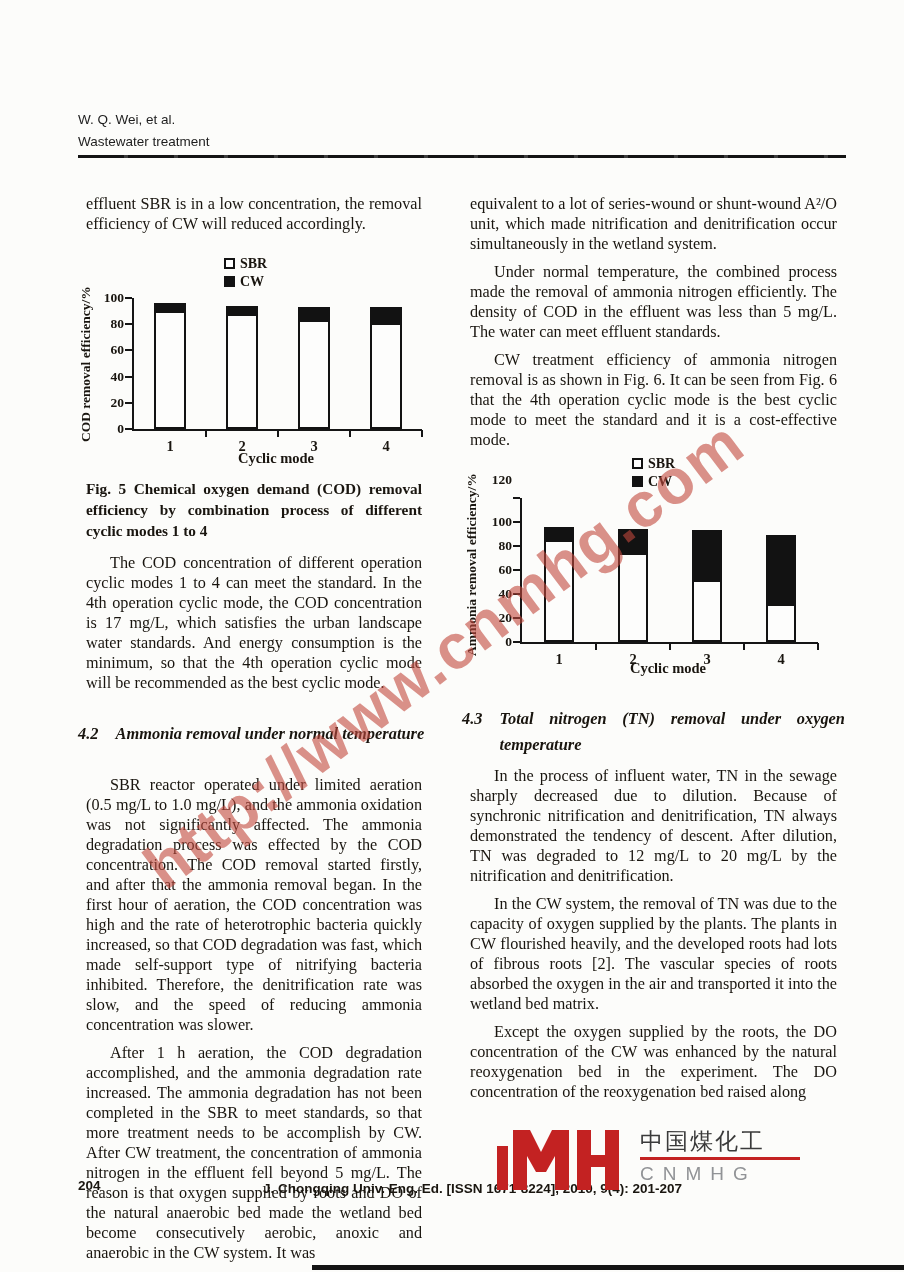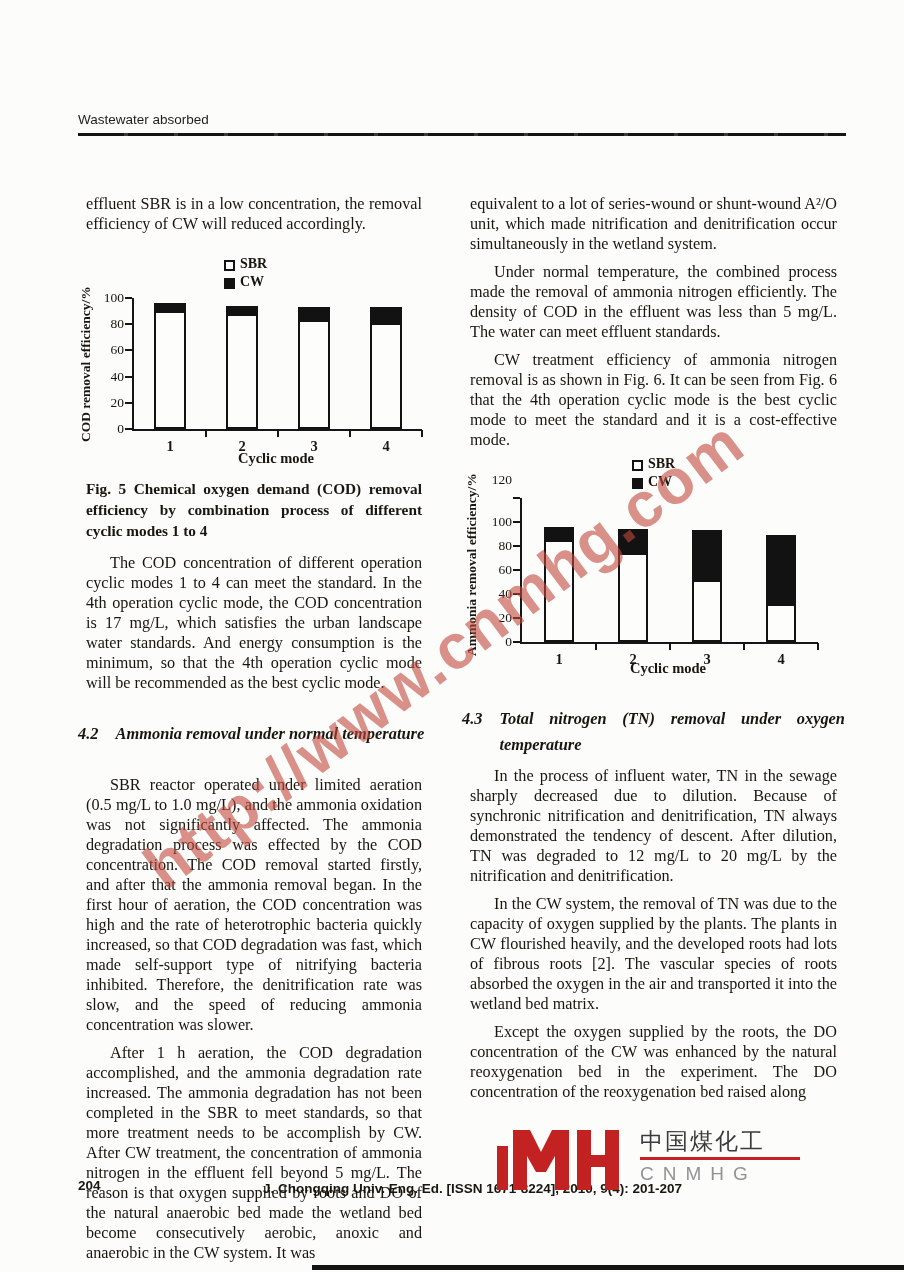--- a/index.html
+++ b/index.html
@@ -29,32 +29,32 @@
   .chart{position:relative;}
   .chart .plot{position:absolute;border-left:2.5px solid #151515;border-bottom:2.5px solid #151515;}
   .fig5{height:214px;margin:24px 0 0 0;}
   .fig5 .plot{left:54px;top:40px;width:288px;height:131px;}
   .fig6{height:224px;margin:4px 0 0 0;}
   .fig6 .plot{left:58px;top:40px;width:296px;height:144px;}
   .chart .legend{position:absolute;top:-2px;display:flex;flex-direction:column;gap:3px;
                  font-weight:bold;font-size:14px;line-height:15px;}
   .fig5 .legend{left:146px;}
   .fig6 .legend{left:170px;}
-  .legend .litem{display:flex;align-items:flex-end;gap:5px;}
+  .legend .litem{display:flex;align-items:center;gap:5px;}
   .legend .sw{width:11px;height:11px;border:2px solid #121212;box-sizing:border-box;background:#fff;}
   .legend .sw.filled{background:#121212;}
   .chart .ylab{position:absolute;white-space:nowrap;font-weight:bold;font-size:13.5px;
                transform:rotate(-90deg);transform-origin:0 100%;}
   .fig5 .ylab{left:18px;bottom:30px;}
   .fig6 .ylab{left:20px;bottom:26px;}
   .chart .xlab{position:absolute;font-weight:bold;font-size:14.5px;text-align:center;}
   .fig5 .xlab{left:54px;width:288px;top:190px;}
   .fig6 .xlab{left:58px;width:296px;top:200px;}
   .ytl{position:absolute;left:-46px;width:36px;text-align:right;
-       font-weight:normal;font-size:13.5px;line-height:14px;}
+       font-weight:bold;font-size:13.5px;line-height:14px;}
   .ytm{position:absolute;left:-9px;width:7px;height:2px;background:#151515;}
   .xtm{position:absolute;width:2px;height:7px;bottom:-8px;background:#151515;}
   .xcl{position:absolute;bottom:-27px;width:26px;text-align:center;
        font-weight:bold;font-size:14.5px;}
   .bar{position:absolute;box-sizing:border-box;border:2px solid #121212;}
   
   .mt6{margin-top:6px!important;}.mt12{margin-top:12px!important;}
   .mt16{margin-top:16px!important;}.mt24{margin-top:24px!important;}
   .mt28{margin-top:28px!important;}
   
@@ -77,21 +77,22 @@
   .logo .latin{font-family:"Liberation Sans", sans-serif;font-size:19px;color:#919396;
                letter-spacing:9px;line-height:20px;}
   .botbar{position:absolute;left:312px;top:1265px;width:592px;height:5px;background:#141414;z-index:2;}
 </style>
 </head>
 <body>
 
 <div class="page">
 
   <div class="hdr">
-    <div class="l2">Wastewater absorbed</div>
+    <div class="l1">W. Q. Wei, et al.</div>
+    <div class="l2">Wastewater treatment</div>
     <div class="rule"></div>
   </div>
 
   <div class="col col-left">
     <p class="noind">effluent SBR is in a low concentration, the removal efficiency of CW will reduced accordingly.</p>
 
     <div class="chart fig5">
       <div class="legend">
           <div class="litem">
             <div class="sw"></div>

